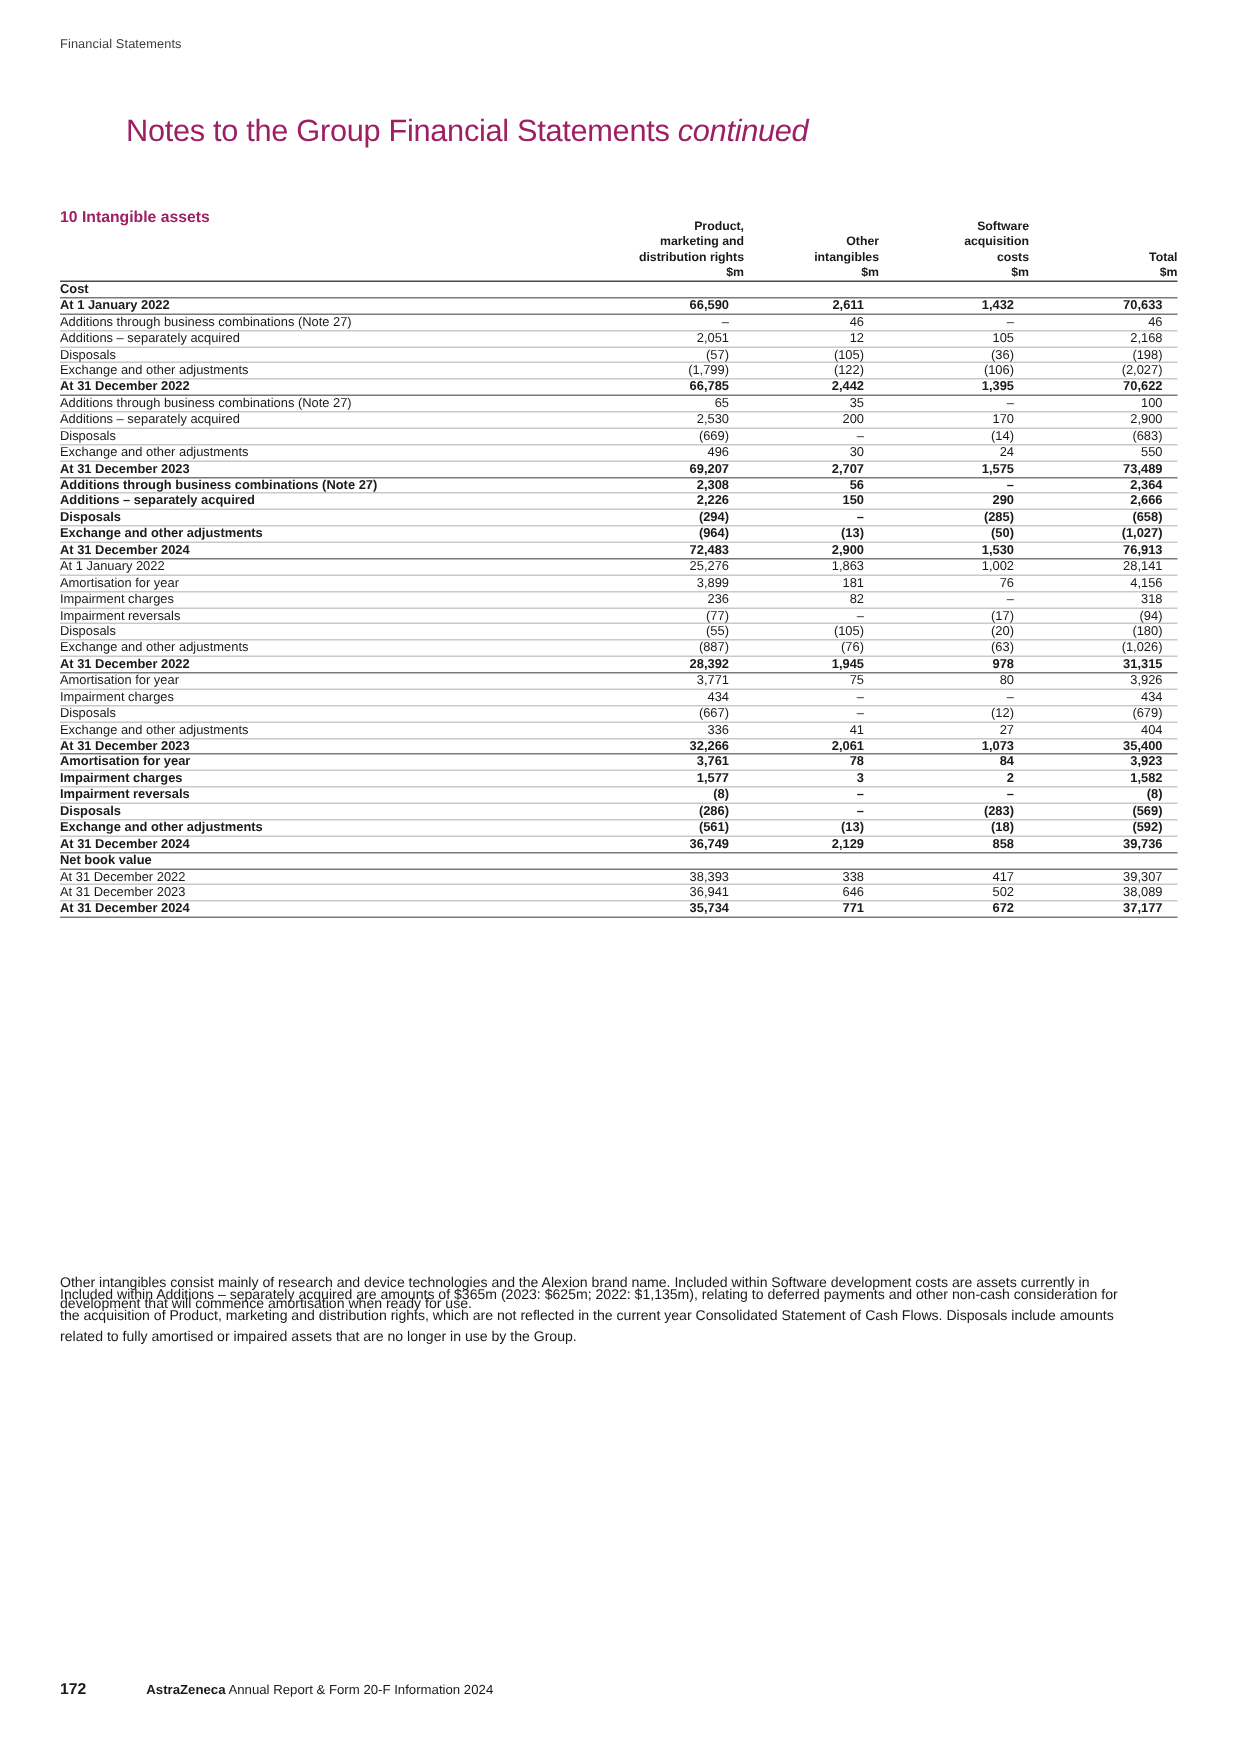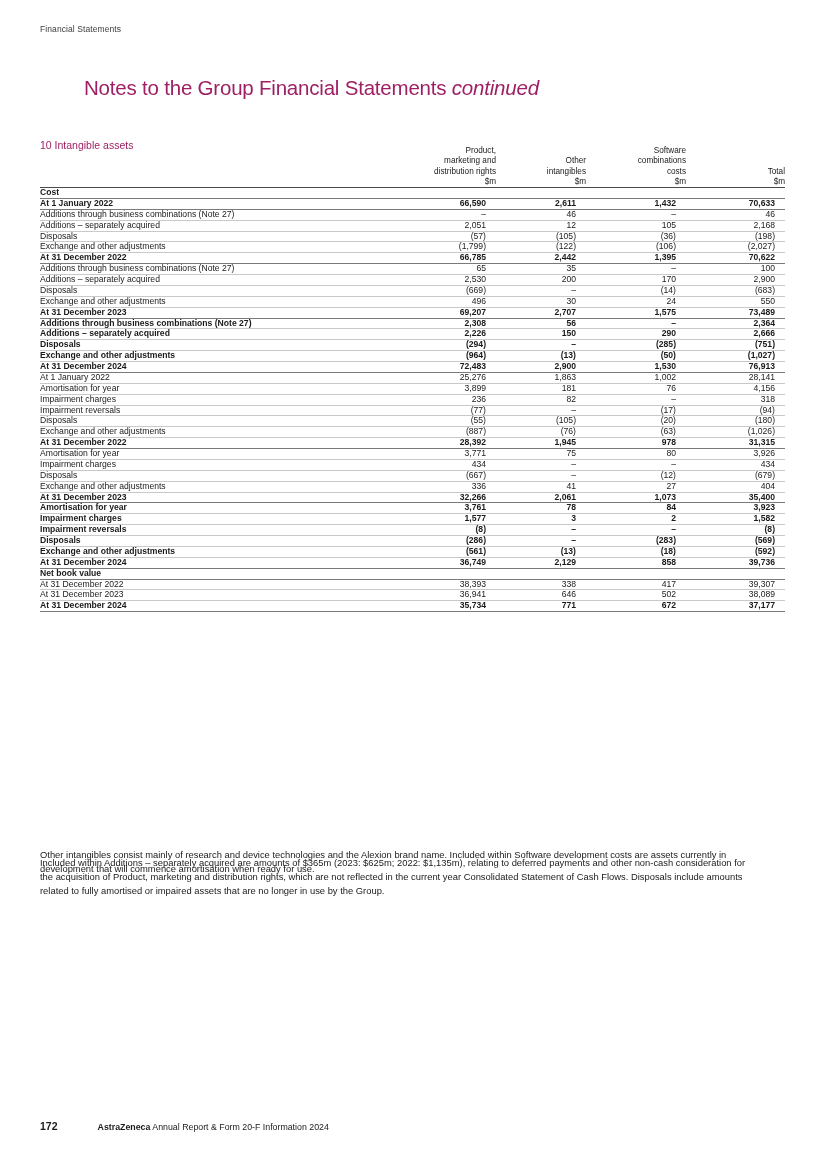--- a/index.html
+++ b/index.html
@@ -41,38 +41,38 @@
     margin-left: 44px;
   }
   .note-title .cont {
     font-style: italic;
   }
   .section-heading {
     position: absolute;
     left: 40px;
     top: 139px;
     font-size: 10.5px;
-    font-weight: normal;
+    font-weight: bold;
     color: #9e1f63;
   }
   table.intangibles {
     position: absolute;
     left: 40px;
     top: 146px;
     width: 745px;
     border-collapse: collapse;
     font-size: 8.6px;
   }
   table.intangibles th,
   table.intangibles td {
     padding: 0;
     vertical-align: bottom;
   }
   thead th {
-    font-weight: normal;
+    font-weight: bold;
     font-size: 8.2px;
     line-height: 1.25;
     padding-bottom: 4px;
     color: #1a1a1a;
   }
   th.lbl-col { width: 330px; }
   th.num-col { text-align: right; padding-right: 10px; }
   th.c1 { width: 126px; }
   th.c2 { width: 90px; }
   th.c3 { width: 100px; margin-top: 36px; }
@@ -149,21 +149,21 @@
           <span>distribution rights</span><br>
           <span>$m</span>
         </th>
         <th class="num-col c2">
           <span>Other</span><br>
           <span>intangibles</span><br>
           <span>$m</span>
         </th>
         <th class="num-col c3">
           <span>Software</span><br>
-          <span>combinations</span><br>
+          <span>acquisition</span><br>
           <span>costs</span><br>
           <span>$m</span>
         </th>
         <th class="num-col c4">
           <span>Total</span><br>
           <span>$m</span>
         </th>
       </tr>
     </thead>
     <tbody id="table-body">
@@ -263,21 +263,21 @@
           <td class="num">2,226</td>
           <td class="num">150</td>
           <td class="num">290</td>
           <td class="num">2,666</td>
         </tr>
         <tr class="bold">
           <td>Disposals</td>
           <td class="num">(294)</td>
           <td class="num">–</td>
           <td class="num">(285)</td>
-          <td class="num">(751)</td>
+          <td class="num">(658)</td>
         </tr>
         <tr class="bold">
           <td>Exchange and other adjustments</td>
           <td class="num">(964)</td>
           <td class="num">(13)</td>
           <td class="num">(50)</td>
           <td class="num">(1,027)</td>
         </tr>
         <tr class="bold strong-rule">
           <td>At 31 December 2024</td>

